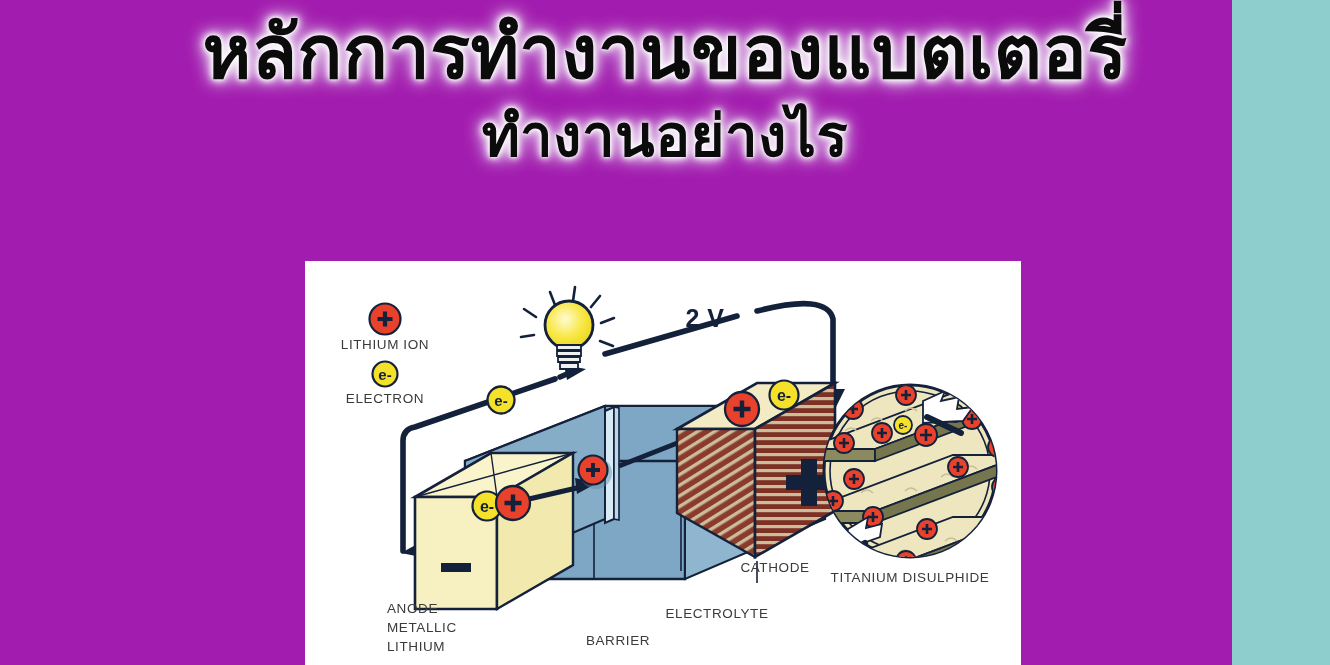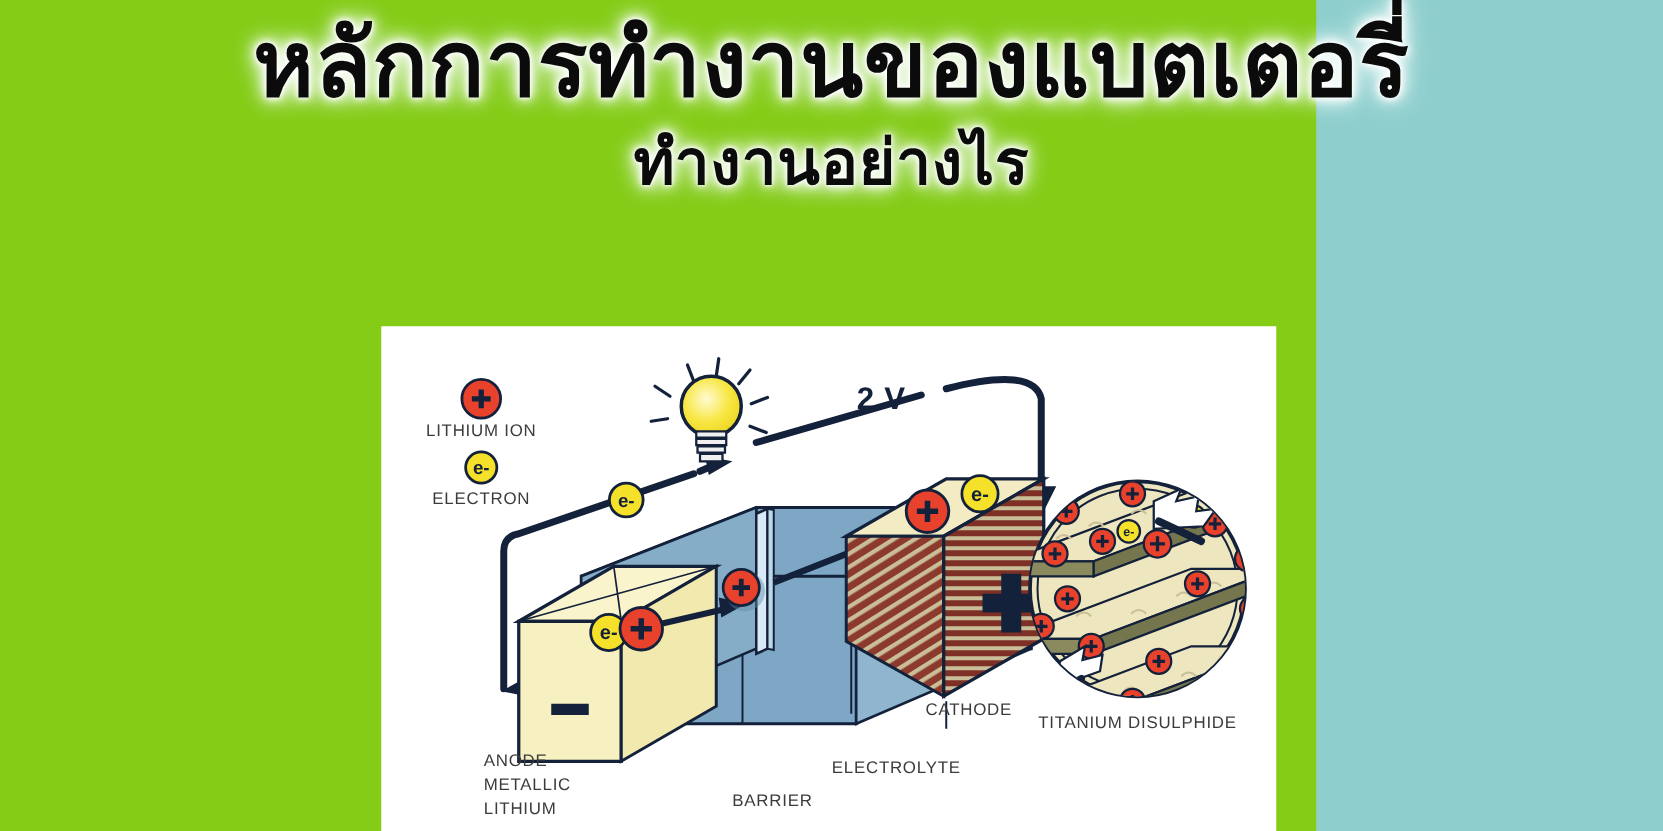--- a/index.html
+++ b/index.html
@@ -2,40 +2,40 @@
 <html><head>
 <meta charset="utf-8">
 <style>
   * { box-sizing: border-box; margin: 0; padding: 0; }
   html, body {
     width: 1330px; height: 665px;
     overflow: hidden;
     background: #8ECFCE;
     font-family: "Liberation Sans", sans-serif;
   }
-  #page { position: relative; width: 1053px; height: 665px; background: #84cc16; }
+  #page { position: relative; width: 1232px; height: 665px; background: #a21caf; }
 
   
   .title-block {
     position: absolute; left: 0; top: 0; width: 1330px;
     text-align: center;
     padding-top: 14px;
   }
   .title-line {
     display: block;
     color: #0b0b0b;
     font-family: "DejaVu Sans", sans-serif;
     font-weight: 700;
     letter-spacing: 0.5px;
     text-shadow:
       0 0 6px #ffffff, 0 0 10px #ffffff, 0 0 16px #ffffff,
       0 0 22px #eafcfb, 0 0 3px #ffffff;
   }
   .title-line.l1 { font-size: 74px; line-height: 1.05; }
-  .title-line.l2 { font-size: 50px; line-height: 1.55; }
+  .title-line.l2 { font-size: 58px; line-height: 1.55; }
 
   
   .panel {
     position: absolute;
     left: 305px; top: 261px;
     width: 716px; height: 404px;
     background: #ffffff;
     overflow: hidden;
   }
   .panel svg { display: block; }

